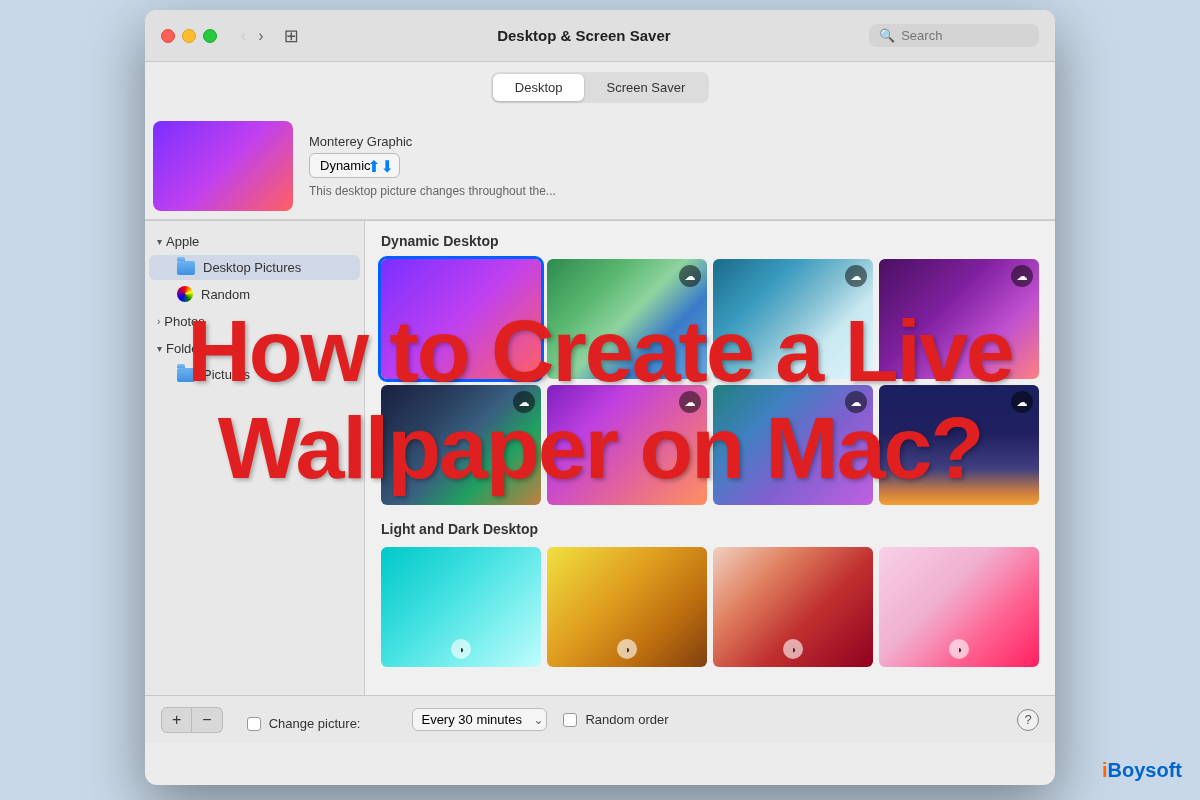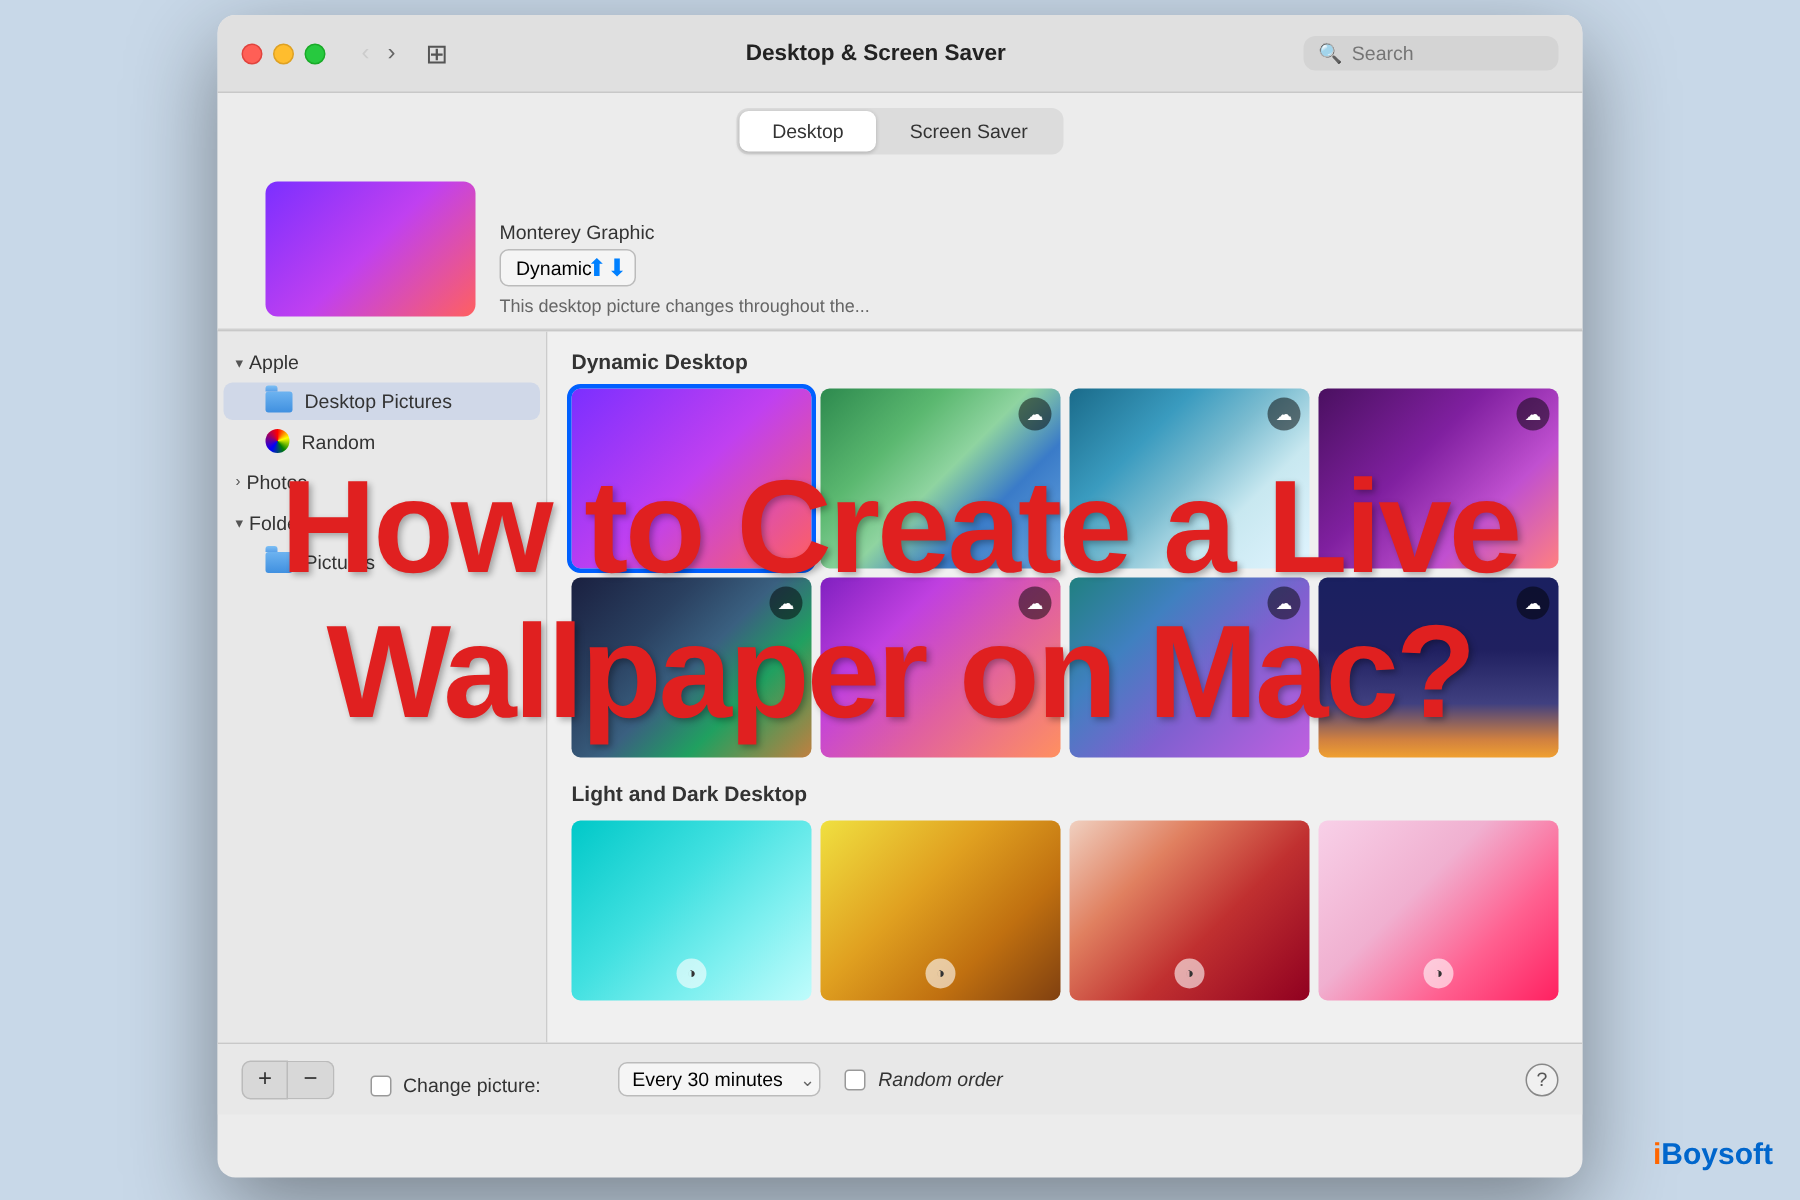--- a/index.html
+++ b/index.html
@@ -157,23 +157,23 @@
       color: #333;
     }
     .tab-btn.active {
       background: #fff;
       box-shadow: 0 1px 3px rgba(0,0,0,0.2);
     }
 
     
     .preview-section {
       background: #ececec;
-      padding: 10px 32px 8px;
-      display: flex;
-      align-items: flex-end;
+      padding: 10px 8px 8px;
+      display: flex;
+      align-items: center;
       gap: 16px;
       border-bottom: 1px solid #d0d0d0;
     }
     .wallpaper-thumb {
       width: 140px;
       height: 90px;
       border-radius: 8px;
       overflow: hidden;
       background: linear-gradient(135deg, #7b2fff 0%, #c040f0 50%, #ff6060 100%);
       flex-shrink: 0;
@@ -422,21 +422,20 @@
       transform: translateY(-50%);
       color: #666;
       font-size: 12px;
       pointer-events: none;
     }
 
     .random-order-row {
       display: flex;
       align-items: center;
       gap: 8px;
-      font-style: italic;
     }
     .random-label {
       font-size: 13px;
       color: #333;
     }
 
     .help-btn {
       margin-left: auto;
       width: 22px;
       height: 22px;

